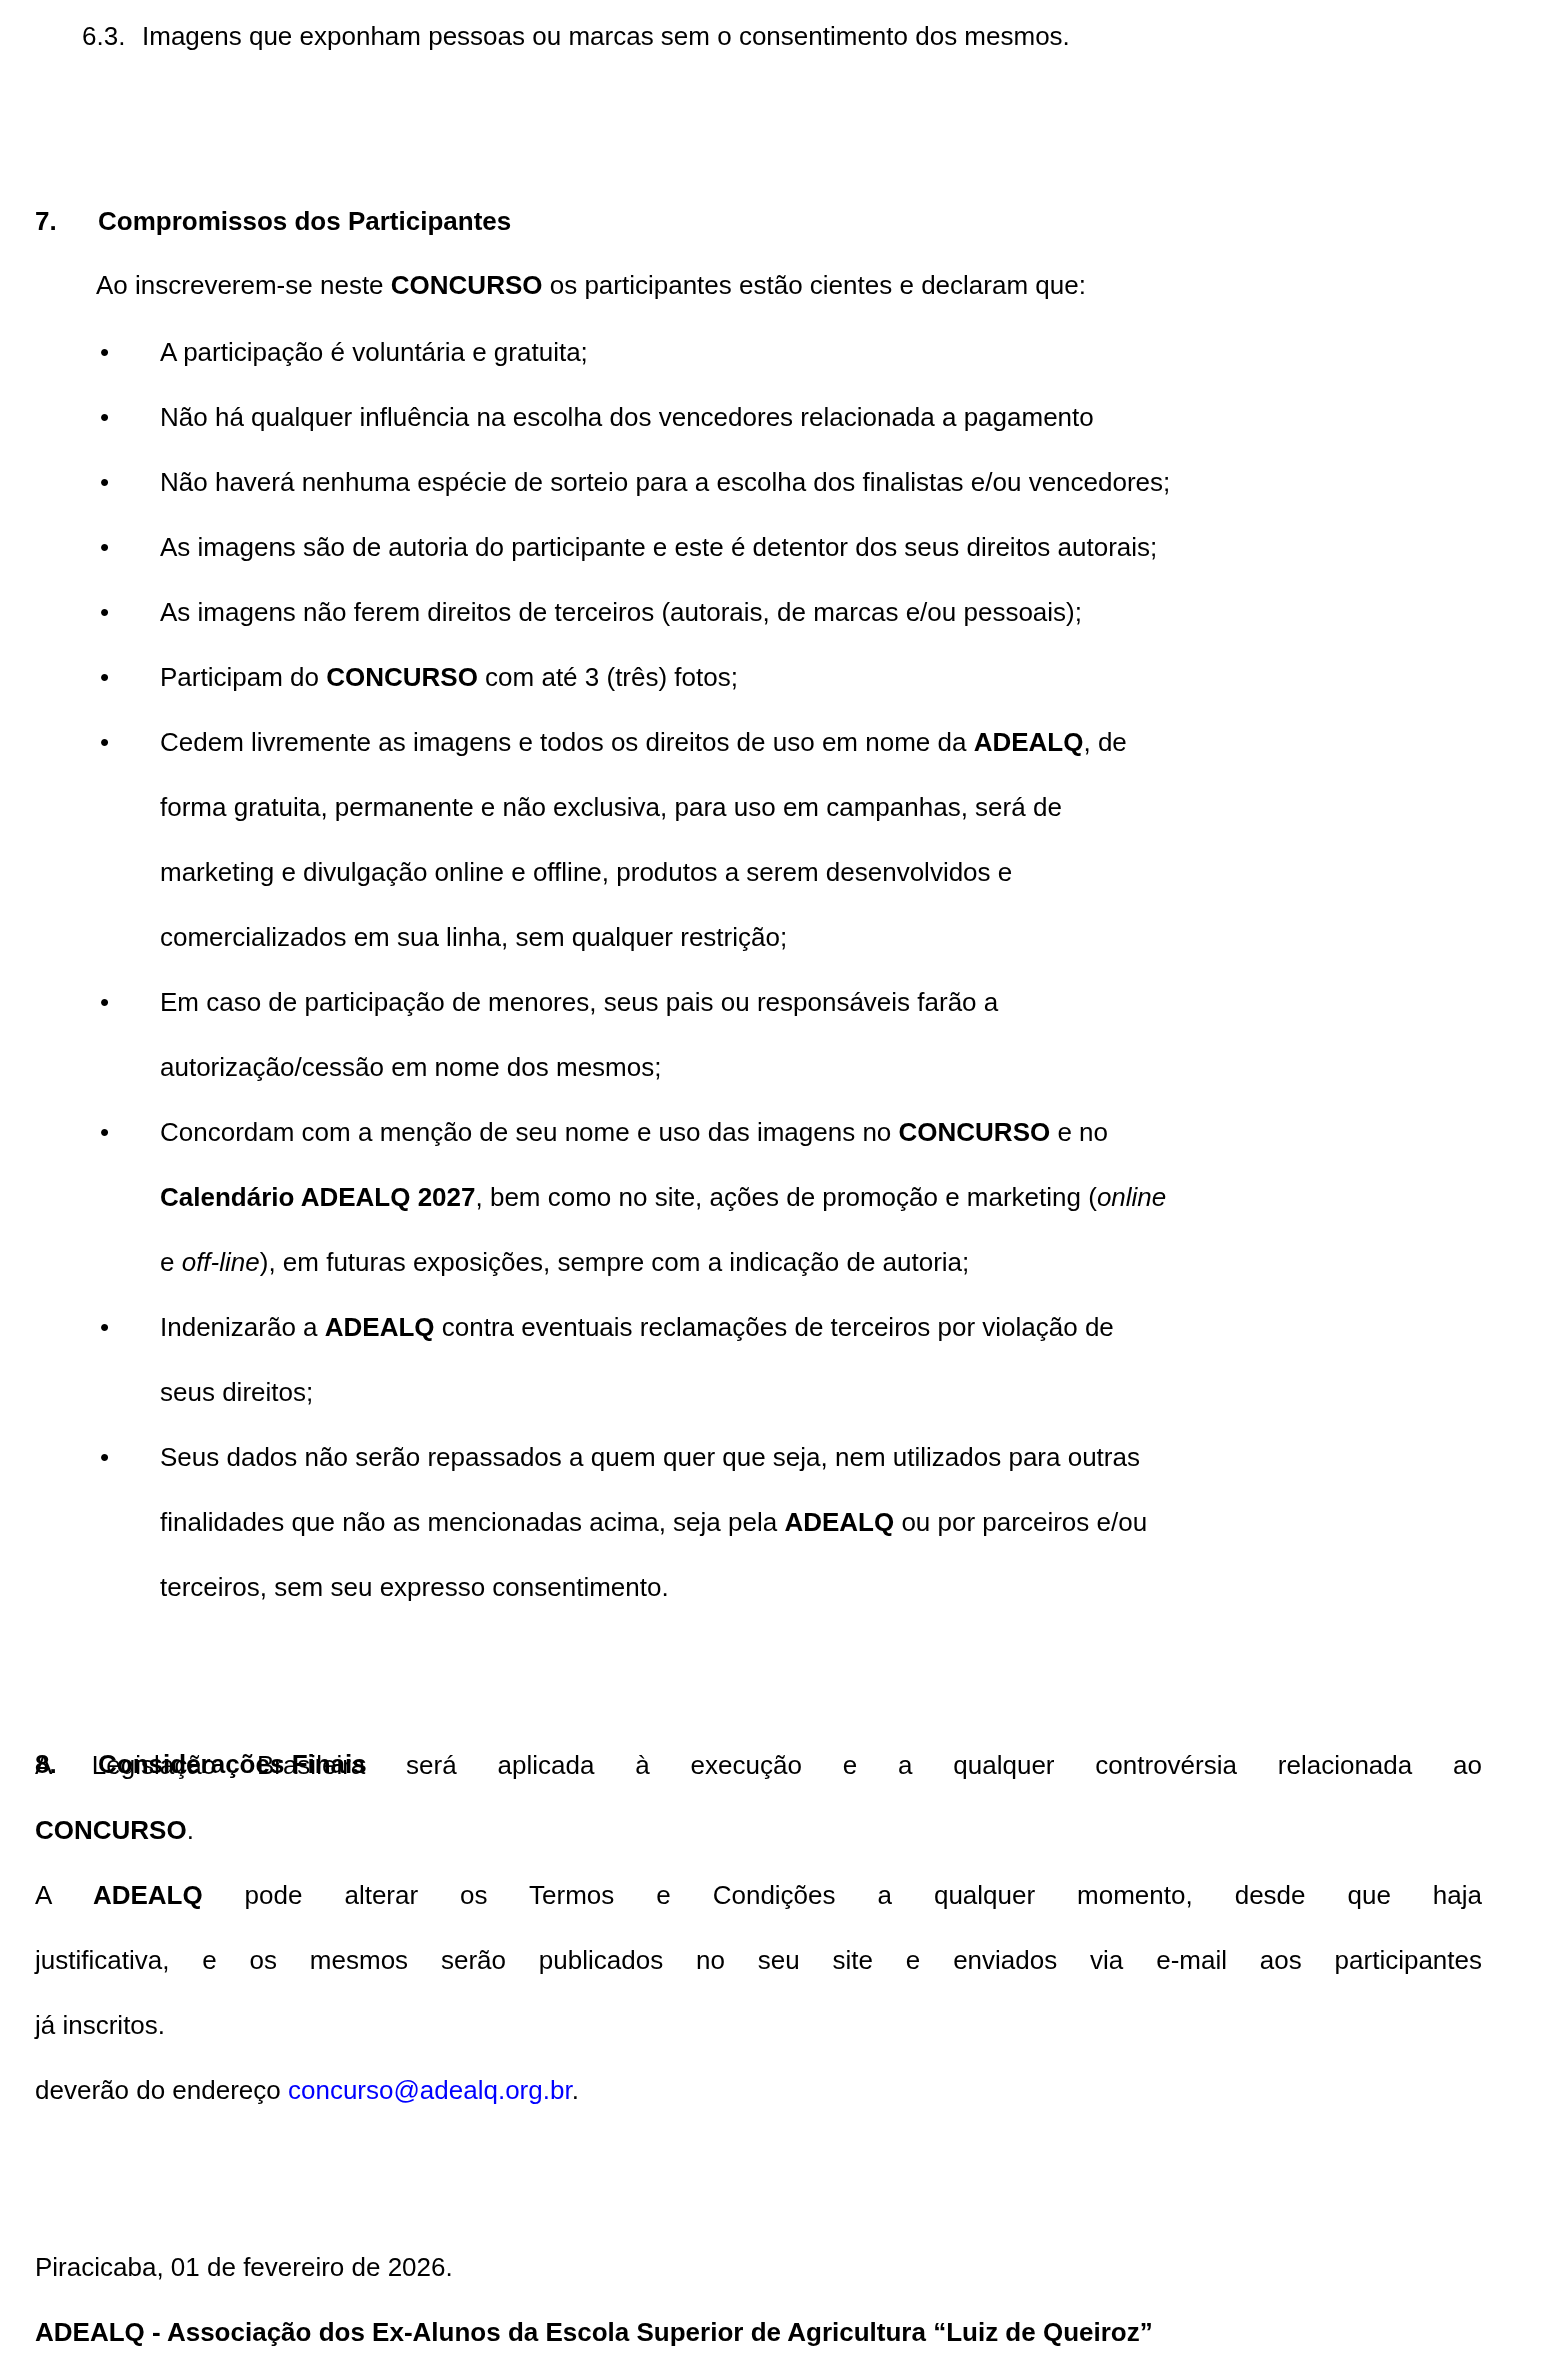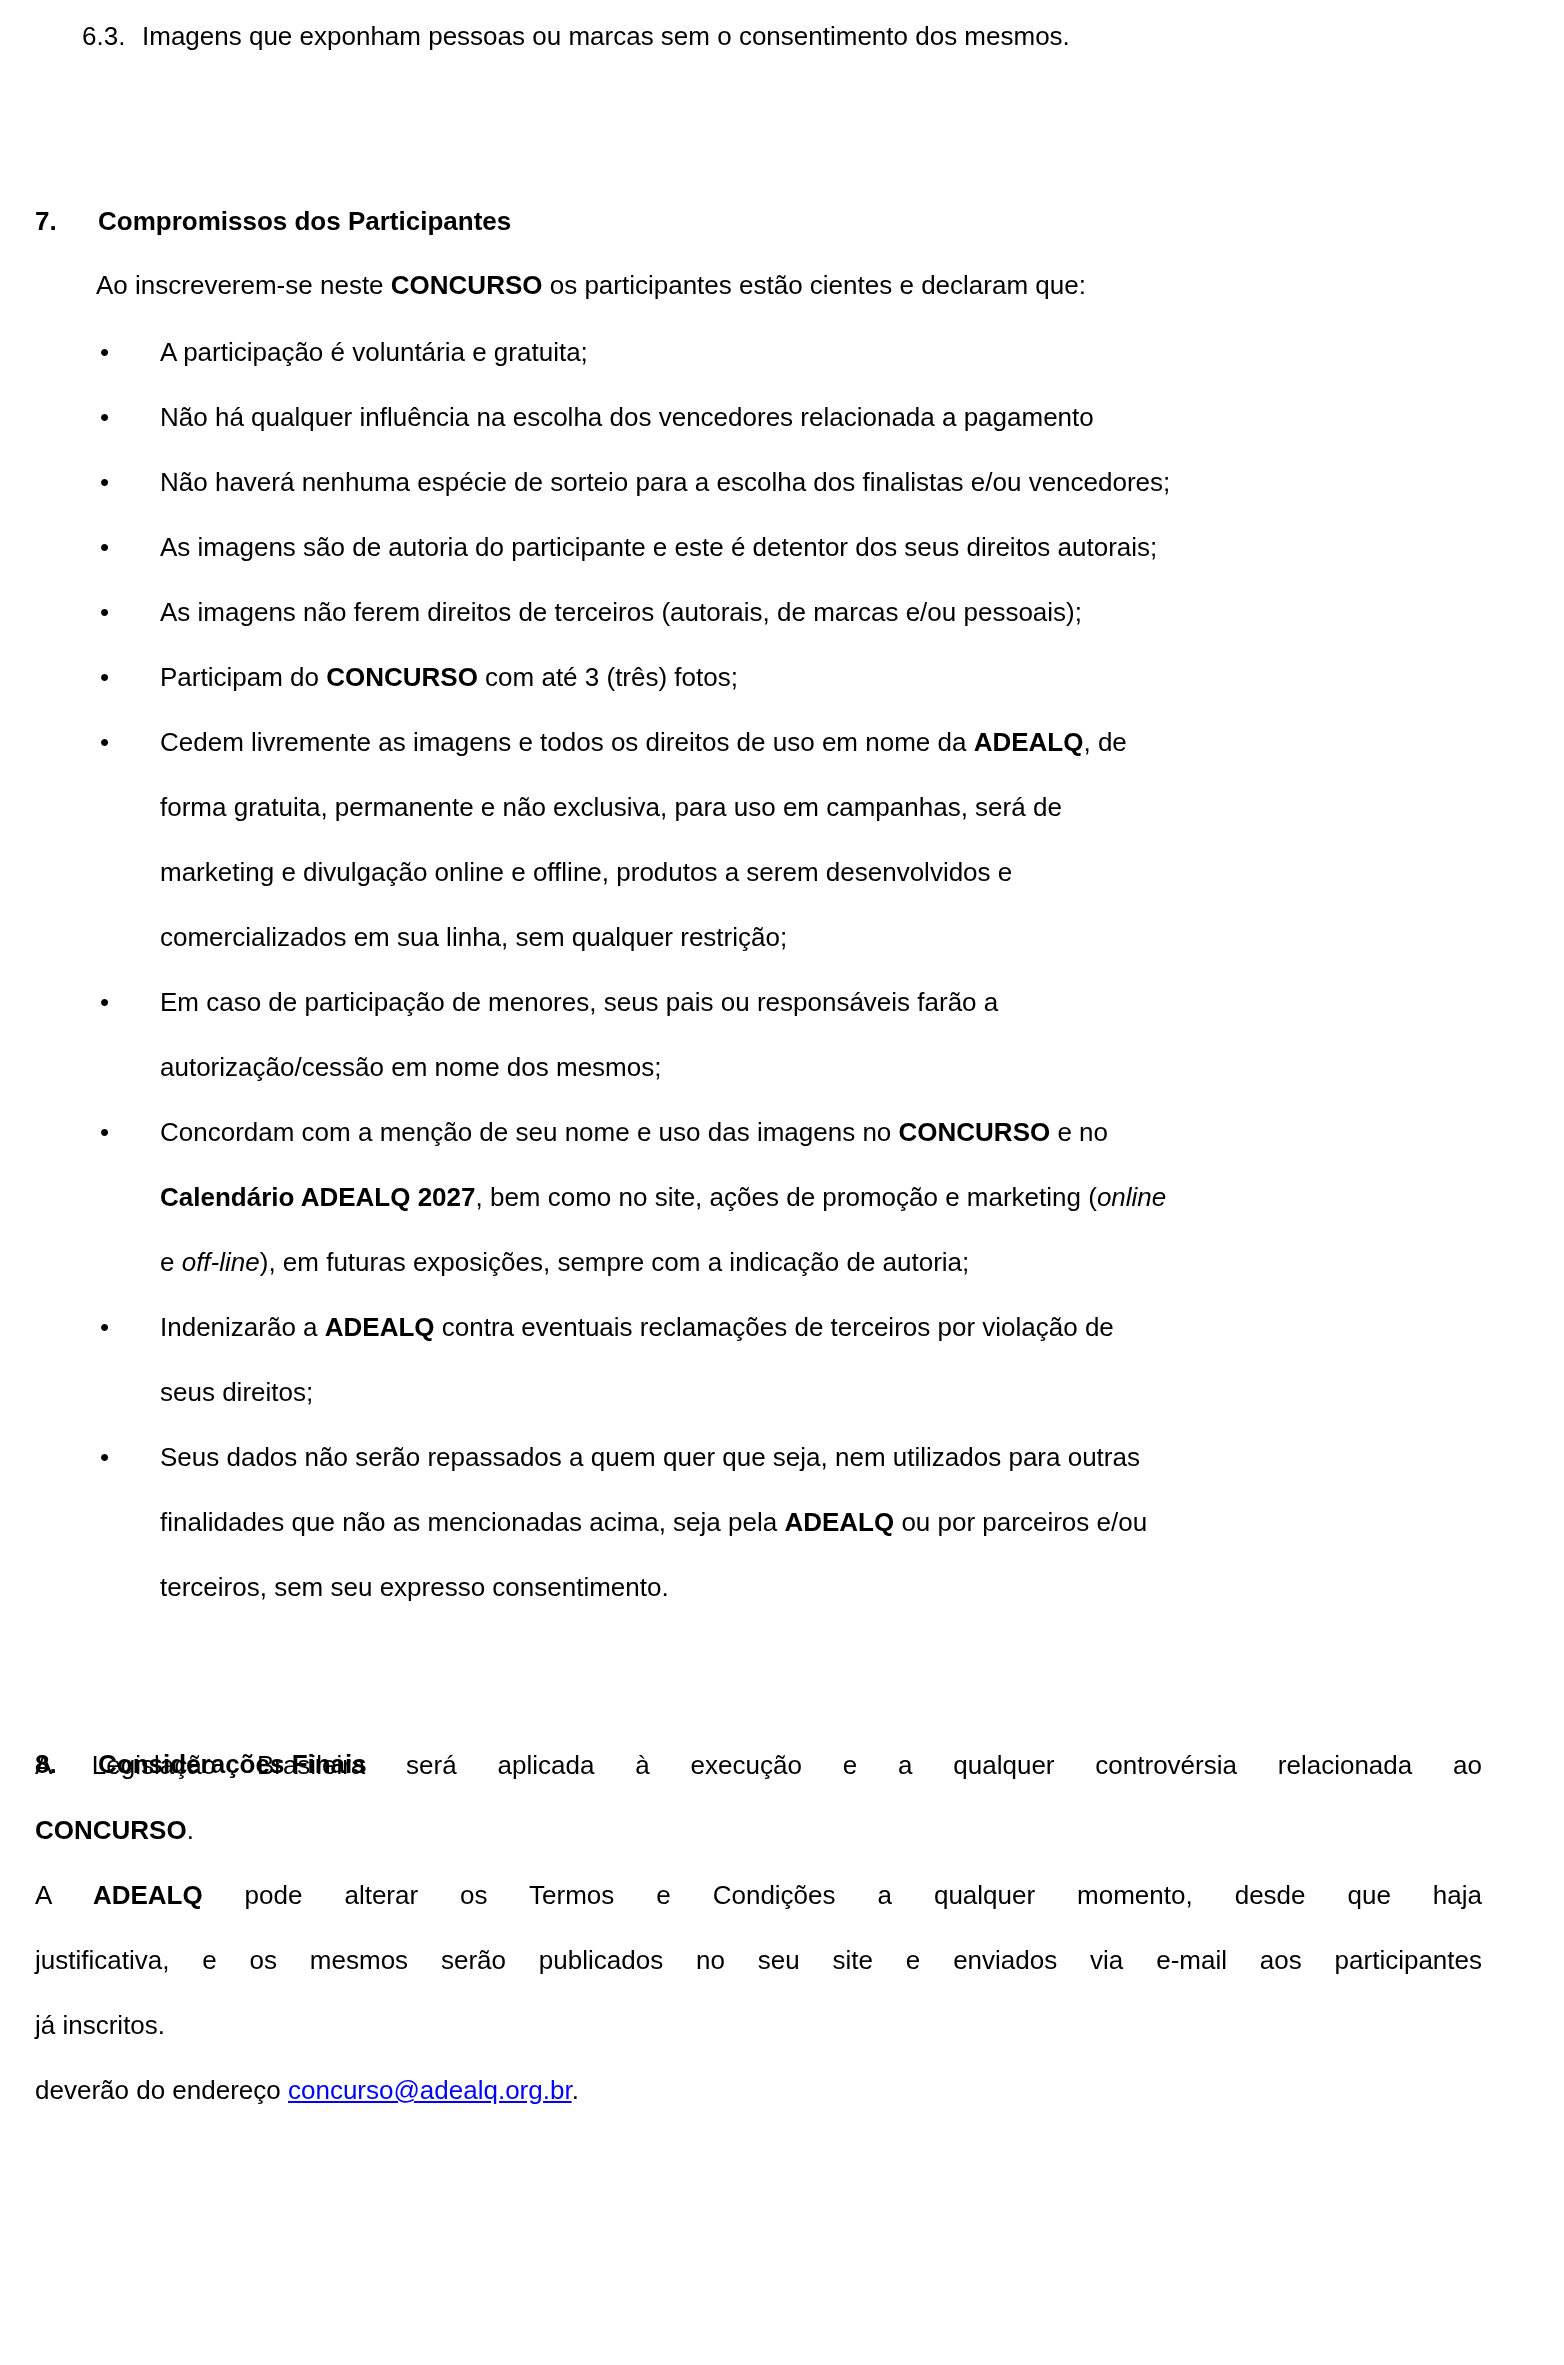--- a/index.html
+++ b/index.html
@@ -25,21 +25,21 @@
     white-space:nowrap;
   }
   .num-item{position:relative;padding-left:60px;line-height:59px;white-space:nowrap;}
   .num-item .num{position:absolute;left:0;top:0;}
   .heading{position:relative;padding-left:63px;line-height:65px;font-weight:bold;white-space:nowrap;}
   .heading .num{position:absolute;left:0;top:0;}
   .bullet-item{position:relative;padding-left:60px;}
   .bullet-item .dot{position:absolute;left:0;top:0;line-height:65px;}
   .b{font-weight:bold;}
   .i{font-style:italic;}
-  a.email{color:#0000FF;text-decoration:underline;cursor:pointer;text-align:center;}
+  a.email{color:#0000FF;cursor:pointer;text-align:center;}
 </style>
 </head>
 <body>
 
 <div class="page">
 
   <div class="abs" style="top:6.5px;left:82px;">
     <div class="num-item">
       <span class="num">6.3.</span>
       <span>Imagens que exponham pessoas ou marcas sem o consentimento dos mesmos.</span>
@@ -132,15 +132,19 @@
     <div class="jline"><span>A Legislação Brasileira será aplicada à execução e a qualquer controvérsia relacionada ao</span></div>
     <div class="line"><span class="b">CONCURSO</span><span>.</span></div>
 
     <div class="jline"><span>A </span><span class="b">ADEALQ</span><span> pode alterar os Termos e Condições a qualquer momento, desde que haja</span></div>
     <div class="jline"><span>justificativa, e os mesmos serão publicados no seu site e enviados via e-mail aos participantes</span></div>
     <div class="line"><span>já inscritos.</span></div>
 
     <div class="line"><span>deverão do endereço </span><a class="email">concurso@adealq.org.br</a><span>.</span></div>
   </div>
 
+  <div class="abs" style="top:2235px;left:35px;">
+    <div class="line"><span>Piracicaba, 01 de fevereiro de 2026.</span></div>
+    <div class="line"><span class="b">ADEALQ - Associação dos Ex-Alunos da Escola Superior de Agricultura “Luiz de Queiroz”</span></div>
+  </div>
 
 </div>
 
 
 </body></html>

